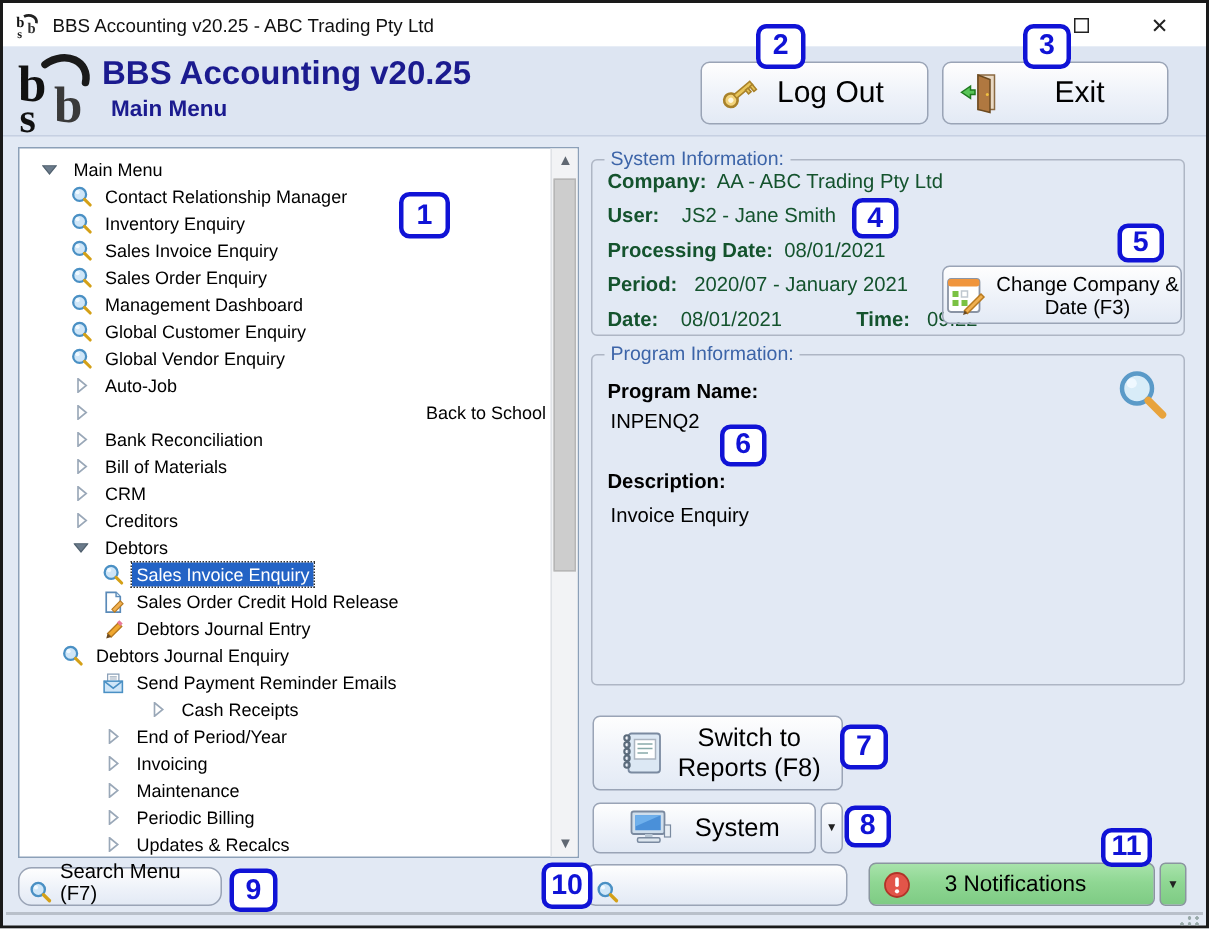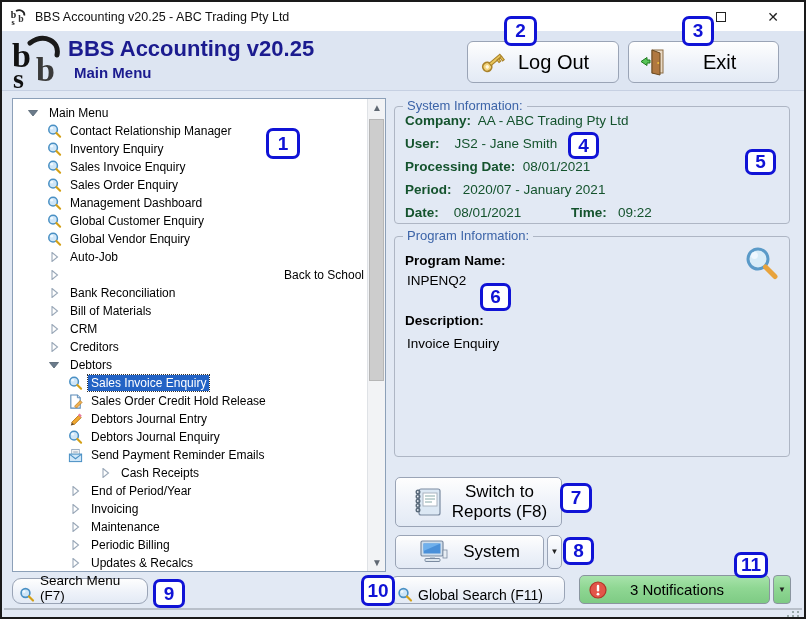--- a/index.html
+++ b/index.html
@@ -352,21 +352,21 @@
         <div class="tree-row" style="padding-left: 54px;">
           <span class="tree-cell">
             <svg viewBox="0 0 16 16" width="15" height="15">
               <path d="M4 11 L11.5 3.5 L14 6 L6.5 13.5 Z" fill="#f0a830" stroke="#b87a20" stroke-width="1"></path>
               <polygon points="4,11 6.5,13.5 3,14.5" fill="#6b4a20"></polygon>
               <rect x="11" y="2.4" width="3.4" height="2.4" transform="rotate(45 12.7 3.6)" fill="#e87a9a"></rect>
             </svg>
           </span>
           <span class="tree-label">Debtors Journal Entry</span>
         </div>
-        <div class="tree-row" style="padding-left: 54px;">
+        <div class="tree-row" style="padding-left: 27px;">
           <span class="tree-cell">
             <svg viewBox="0 0 16 16" width="15" height="15">
               <circle cx="6.5" cy="6" r="4.6" fill="#cfe6f8" stroke="#4a90c4" stroke-width="1.6"></circle>
               <circle cx="5" cy="4.4" r="1.5" fill="#f0f9ff"></circle>
               <line x1="10" y1="9.5" x2="14" y2="13.5" stroke="#d4a017" stroke-width="2.2" stroke-linecap="round"></line>
             </svg>
           </span>
           <span class="tree-label">Debtors Journal Enquiry</span>
         </div>
         <div class="tree-row" style="padding-left: 54px;">
@@ -457,20 +457,38 @@
     </div>
     <div class="info-row" style="top:98px;">
       <b>Date:</b>&nbsp;&nbsp;&nbsp;
       <span>08/01/2021</span>
       <span style="display:inline-block;width:42px;"></span>
       <b>Time:</b>&nbsp;&nbsp;
       <span>09:22</span>
     </div>
   </div>
 
+  <div class="mid-btn btn-change">
+    <span class="ic">
+      <svg viewBox="0 0 28 28" width="28" height="28">
+        <rect x="2" y="3" width="21" height="22" rx="2" fill="#ffffff" stroke="#8a94a4" stroke-width="1.2"></rect>
+        <rect x="2" y="3" width="21" height="5" rx="2" fill="#f0953c"></rect>
+        <rect x="5" y="11" width="4" height="4" fill="#7ac143"></rect>
+        <rect x="11" y="11" width="4" height="4" fill="#ffffff" stroke="#c0c8d0"></rect>
+        <rect x="5" y="17" width="4" height="4" fill="#7ac143"></rect>
+        <rect x="11" y="17" width="4" height="4" fill="#7ac143"></rect>
+        <path d="M13 24 L24 13 L26 15 L15 26 Z" fill="#f0b050" stroke="#b87a20" stroke-width="1"></path>
+        <polygon points="13,24 15,26 12,27" fill="#6b4a20"></polygon>
+      </svg>
+    </span>
+    <span>
+      <span>Change Company &amp;</span><br>
+      <span>Date (F3)</span>
+    </span>
+  </div>
 
   <div class="groupbox gb-prog">
     <span class="legend">Program Information:</span>
     <span class="prog-search">
       <svg viewBox="0 0 36 36" width="36" height="36">
         <circle cx="15" cy="14" r="10" fill="#d8ecf8" stroke="#5a9ac8" stroke-width="3"></circle>
         <circle cx="11.5" cy="10.5" r="3.4" fill="#f2faff" opacity="0.9"></circle>
         <line x1="22.5" y1="22" x2="32" y2="31.5" stroke="#e8a33c" stroke-width="5" stroke-linecap="round"></line>
       </svg>
     </span>
@@ -532,21 +550,20 @@
   </div>
 
   <div class="small-btn btn-global-search">
     <span class="ic">
       <svg viewBox="0 0 16 16" width="16" height="16">
         <circle cx="6.5" cy="6" r="4.4" fill="#cfe6f8" stroke="#4a90c4" stroke-width="1.6"></circle>
         <circle cx="5" cy="4.6" r="1.4" fill="#f0f9ff"></circle>
         <line x1="10" y1="9.5" x2="14" y2="13.5" stroke="#d4a017" stroke-width="2.2" stroke-linecap="round"></line>
       </svg>
     </span>
-    <span>Global Search (F11)</span>
   </div>
 
   <div class="btn-notif">
     <span class="ic">
       <svg viewBox="0 0 18 18" width="18" height="18">
         <circle cx="9" cy="9" r="8" fill="#e25549" stroke="#b03428" stroke-width="1.2"></circle>
         <rect x="7.8" y="3.8" width="2.4" height="6.6" rx="1.2" fill="#ffffff"></rect>
         <circle cx="9" cy="13.2" r="1.4" fill="#ffffff"></circle>
       </svg>
     </span>

